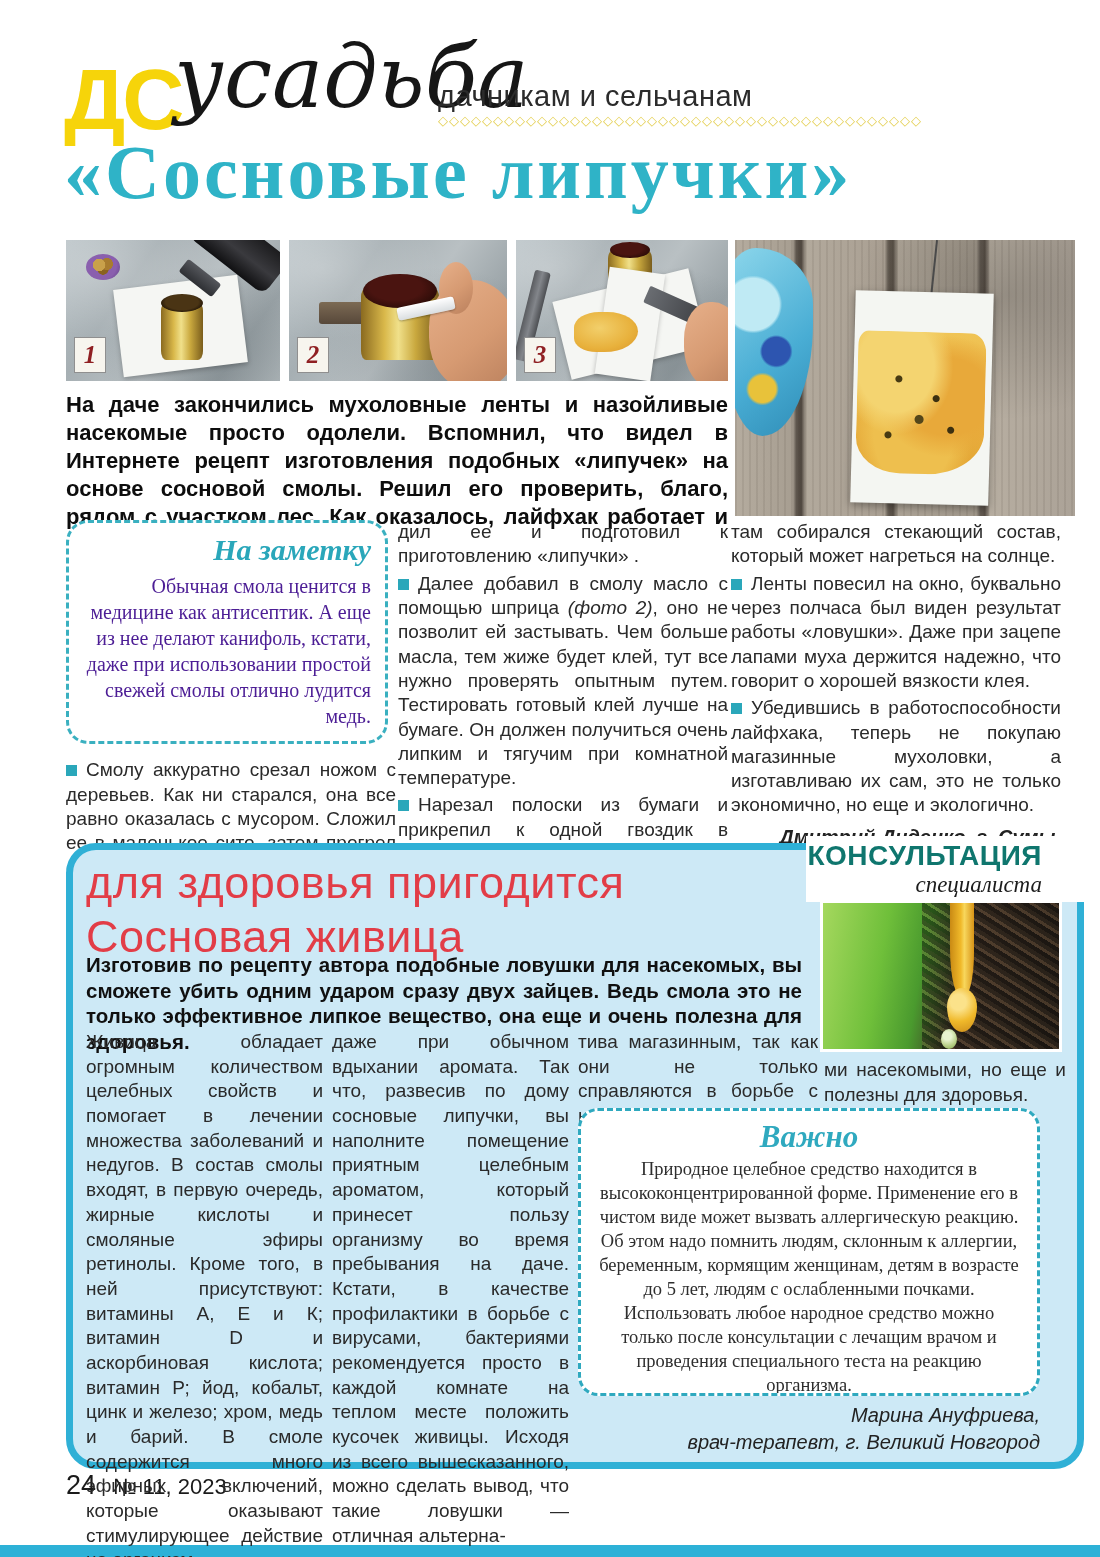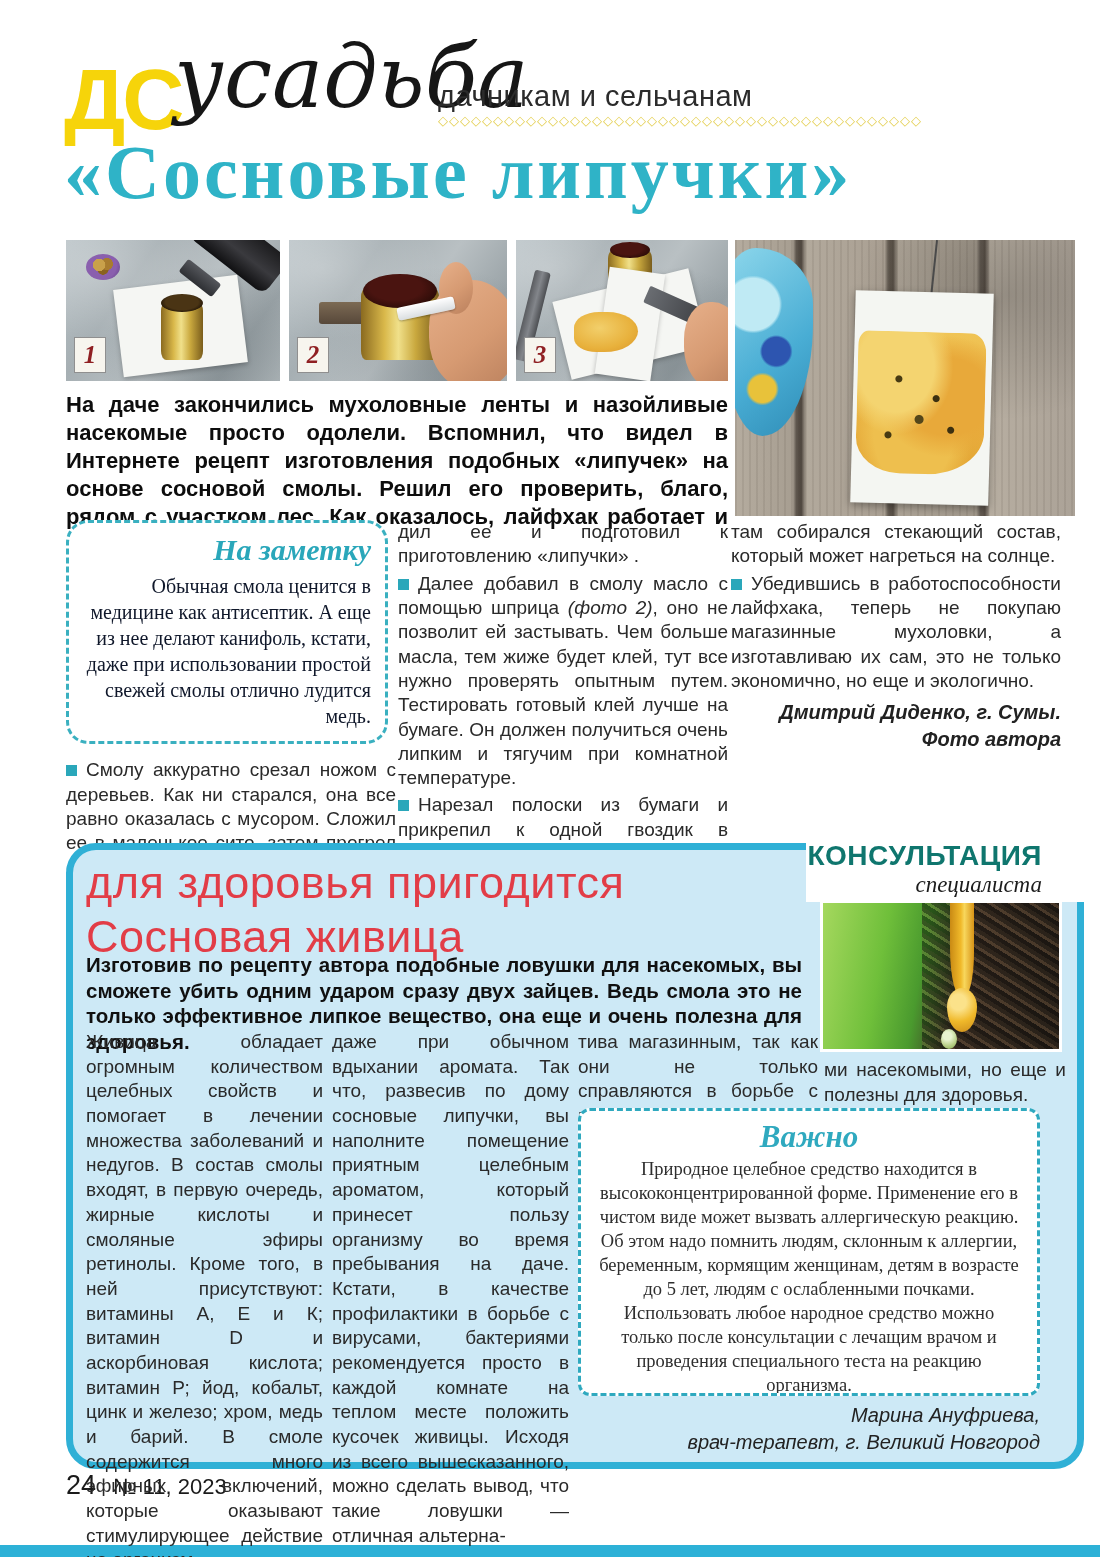--- a/index.html
+++ b/index.html
@@ -57,21 +57,21 @@
   .ucol{top:520px;width:330px;font-size:19px;line-height:1.28;color:#2a2a2a;text-align:justify;}
   .ucol p{margin:0 0 3px 0;}
   .ucol1{left:66px;}
   .ucol2{left:398px;}
   .ucol3{left:731px;}
   .bullet{display:inline-block;width:11px;height:11px;background:#2aa7ba;margin-right:9px;}
   .ph-ref{font-weight:normal;font-style:italic;}
   .note-box{box-sizing:border-box;width:322px;border:3px dashed #3ab0c0;border-radius:22px;background:#fff;
             padding:6px 14px 12px 14px;text-align:right;margin-bottom:14px;}
   .note-head{font-family:"Liberation Serif",serif;font-style:italic;font-weight:bold;font-size:30px;color:#2aa7ba;margin:2px 0 4px 0;}
-  .note-text{font-family:"Liberation Serif",serif;font-size:20px;line-height:1.3;color:#0f172a;}
+  .note-text{font-family:"Liberation Serif",serif;font-size:20px;line-height:1.3;color:#4c1d95;}
   .byline-top{margin-top:6px;text-align:right;font-style:italic;font-weight:bold;font-size:20px;line-height:1.35;color:#222;}
 
   
   .panel{left:66px;top:843px;width:1018px;height:626px;box-sizing:border-box;background:#cde9f6;
          border:7px solid #2fb0d6;border-radius:30px;}
   .cutout{left:806px;top:836px;width:280px;height:66px;background:#ffffff;z-index:3;}
   .kicker{left:806px;top:840px;width:236px;text-align:right;font-size:28px;font-weight:900;color:#0f766e;letter-spacing:.5px;z-index:4;}
   .kicker2{left:806px;top:872px;width:236px;text-align:right;font-family:"Liberation Serif",serif;font-style:italic;font-size:23px;color:#1c1c1c;z-index:4;}
   .resin-photo{left:820px;top:900px;width:242px;height:152px;border:3px solid #fff;box-sizing:border-box;z-index:4;overflow:hidden;
       background:linear-gradient(100deg,#a5d85e 0%,#6fbf3a 26%,#4a9a2e 42%,#3f3227 58%,#2e261e 100%);}
@@ -82,21 +82,21 @@
   .droplet2{position:absolute;left:50%;top:86%;width:16px;height:20px;background:radial-gradient(circle at 40% 35%,#e8f4d0 0 25%,#b9d088 60%,#7fa84e);border-radius:50%;}
 
   .feat-title{left:86px;top:856px;font-size:45px;line-height:1.2;color:#e23d47;font-weight:400;letter-spacing:.5px;z-index:2;}
   .feat-lead{left:86px;top:952px;width:716px;font-size:20.5px;font-weight:bold;line-height:1.25;color:#101010;text-align:justify;z-index:2;}
   .fcol{top:1030px;font-size:19px;line-height:1.3;color:#2a2a2a;text-align:justify;z-index:2;}
   .fcol1{left:86px;width:237px;}
   .fcol2{left:332px;width:237px;}
   .fcol3{left:578px;width:240px;}
   .fcol4{left:824px;top:1058px;width:242px;}
   .imp-box{left:578px;top:1108px;width:462px;height:288px;box-sizing:border-box;background:#fff;border:3px dashed #2fa9bf;
-           border-radius:12px;padding:6px 18px;text-align:center;z-index:2;overflow:hidden;}
+           border-radius:20px;padding:6px 18px;text-align:center;z-index:2;overflow:hidden;}
   .imp-head{font-family:"Liberation Serif",serif;font-style:italic;font-weight:bold;font-size:31px;color:#2fa9bf;margin:2px 0 2px 0;}
   .imp-text{font-family:"Liberation Serif",serif;font-size:18.5px;line-height:1.3;color:#2e2e2e;}
   .byline-bottom{left:578px;top:1402px;width:462px;text-align:right;font-style:italic;font-size:20px;line-height:1.35;color:#222;z-index:2;}
 
   
   .page-num{left:66px;top:1470px;font-size:27px;color:#1a1a1a;}
   .issue{left:113px;top:1474px;font-size:22px;color:#1a1a1a;}
   .bottom-bar{left:0;top:1545px;width:1100px;height:12px;background:#2db1d7;}
 </style>
 </head>
@@ -163,20 +163,21 @@
   </div>
 
   <div class="abs ucol ucol2">
     <p><span>дил ее и подготовил к приготовлению «липучки» .</span></p>
     <p><span class="bullet"></span><span>Далее добавил в смолу масло с помощью шприца </span><span class="ph-ref">(фото 2)</span><span>, оно не позволит ей застывать. Чем больше масла, тем жиже будет клей, тут все нужно проверять опытным путем. Тестировать готовый клей лучше на бумаге. Он должен получиться очень липким и тягучим при комнатной температуре.</span></p>
     <p><span class="bullet"></span><span>Нарезал полоски из бумаги и прикрепил к одной гвоздик в качестве грузика. Нанес клей кистью </span><span class="ph-ref">(фото 3)</span><span>. Внизу можно оставить немного места, чтобы</span></p>
   </div>
 
   <div class="abs ucol ucol3">
     <p><span>там собирался стекающий состав, который может нагреться на солнце.</span></p>
+    <p><span class="bullet"></span><span>Ленты повесил на окно, буквально через полчаса был виден результат работы «ловушки». Даже при зацепе лапами муха держится надежно, что говорит о хорошей вязкости клея.</span></p>
     <p><span class="bullet"></span><span>Убедившись в работоспособности лайфхака, теперь не покупаю магазинные мухоловки, а изготавливаю их сам, это не только экономично, но еще и экологично.</span></p>
     <div class="byline-top">
       <div>Дмитрий Диденко, г. Сумы.</div>
       <div>Фото автора</div>
     </div>
   </div>
 
   <div class="abs panel"></div>
   <div class="abs cutout"></div>
   <div class="abs kicker">КОНСУЛЬТАЦИЯ</div>

